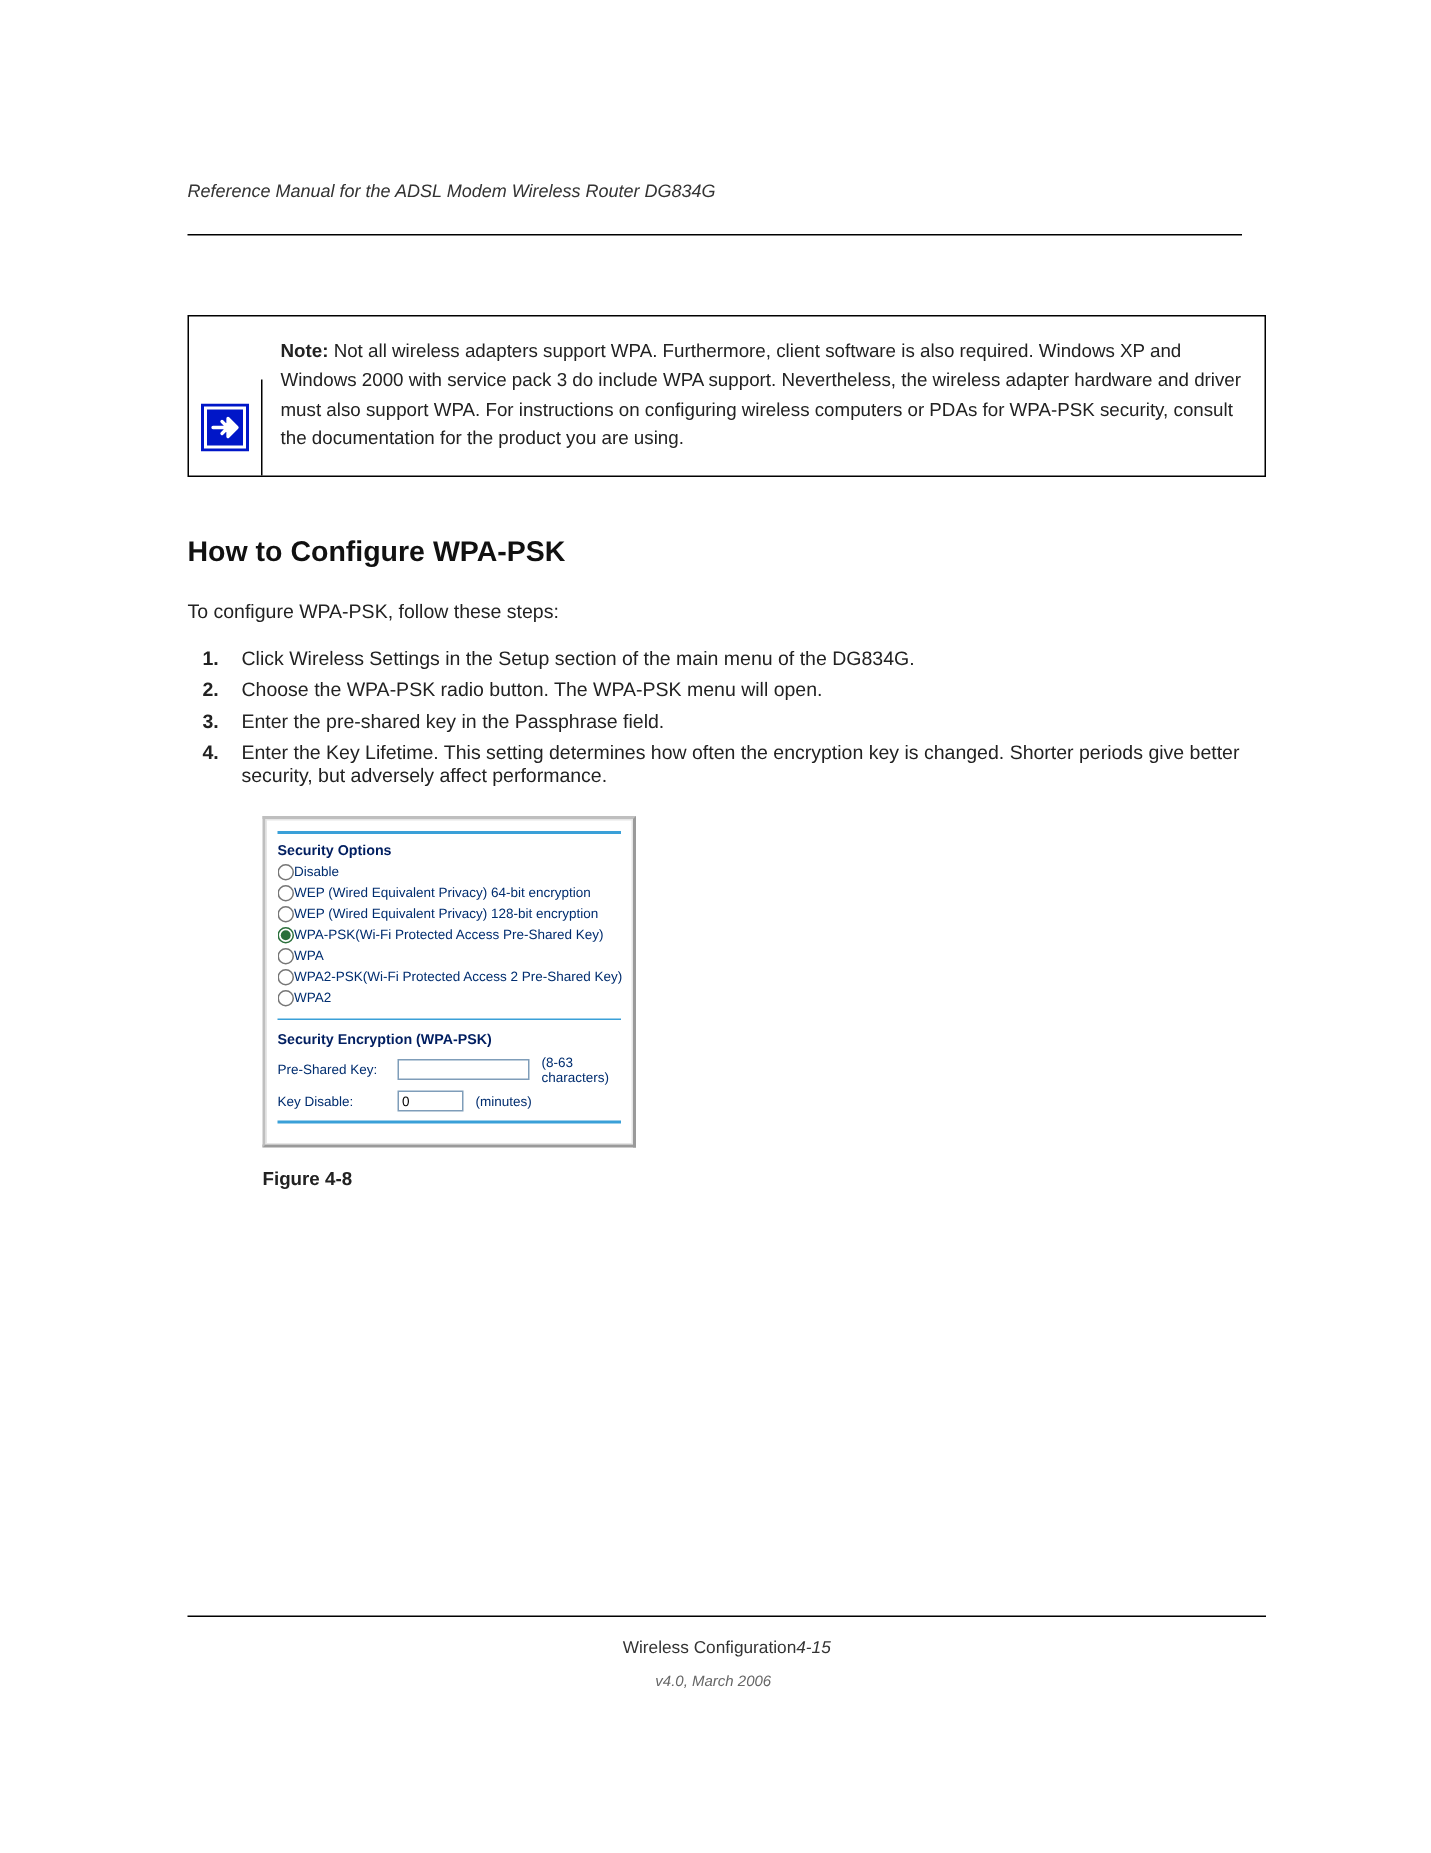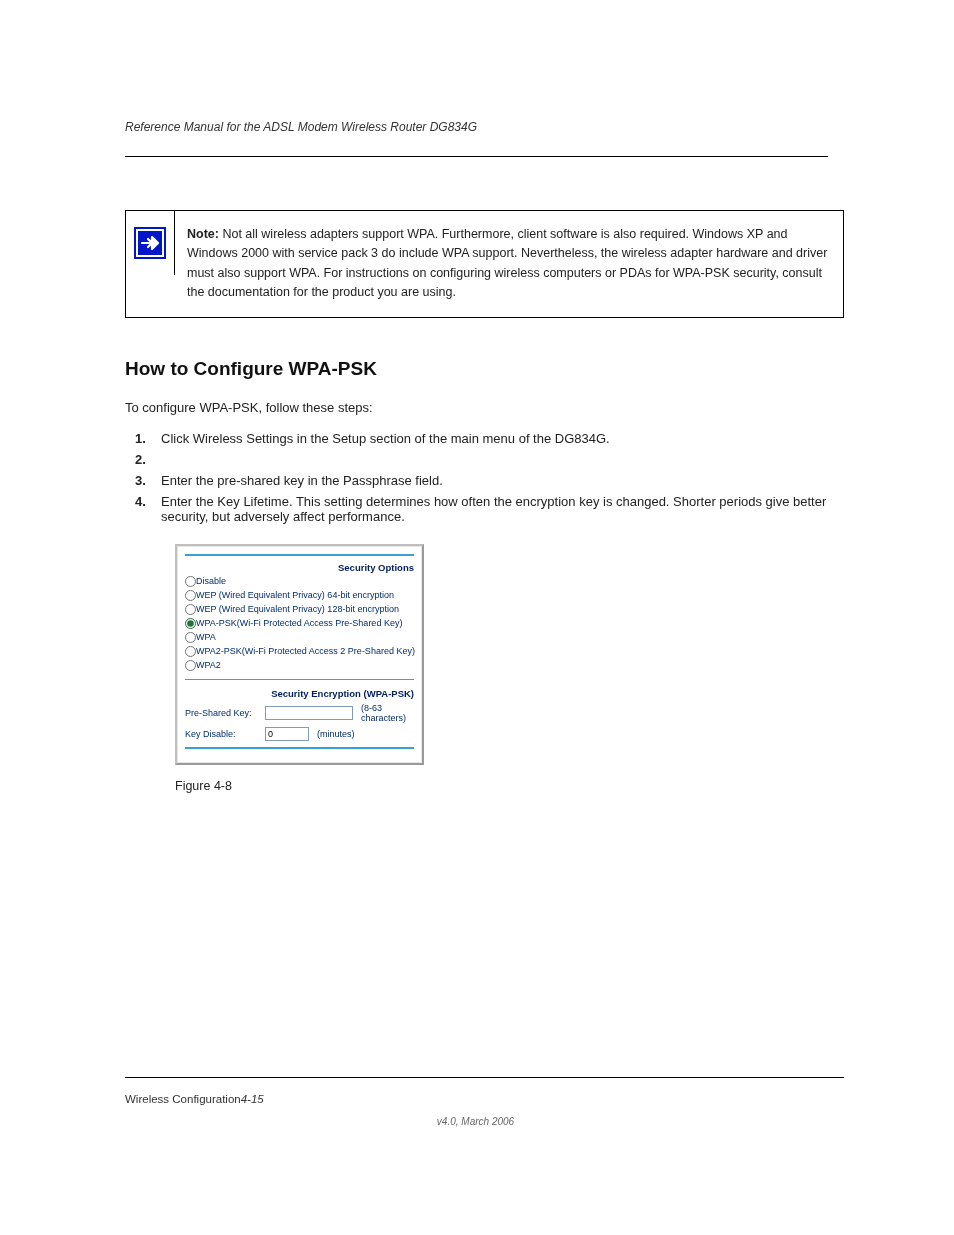--- a/index.html
+++ b/index.html
@@ -31,21 +31,21 @@
   }
   .header-line {
     margin-top: 22px;
     border-top: 1px solid #000;
   }
   .content {
     margin-top: 90px;
   }
   .note-box {
     display: flex;
-    align-items: flex-start;
+    align-items: flex-end;
     border: 1px solid #000;
     margin-bottom: 40px;
   }
   .note-icon-cell {
     width: 56px;
     border-right: 1px solid #000;
     display: flex;
     align-items: center;
     justify-content: center;
     padding: 16px 8px;
@@ -77,21 +77,20 @@
     box-shadow: inset 0 0 0 1px #e6e6e6;
   }
   .dlg-inner { padding: 6px 8px 8px 8px; }
   .dlg .rule { height: 2px; background: #3aa0d8; margin: 2px 0 6px 0; }
   .dlg .rule-thin { height: 1px; background: #3aa0d8; margin: 8px 0; }
   .dlg-heading {
     font-weight: bold;
     color: #001e60;
     font-size: 9.5px;
     margin-bottom: 3px;
-    text-align: right;
   }
   .radio-row {
     display: flex;
     align-items: center;
     margin: 3px 0;
     gap: 0;
     white-space: nowrap;
   }
   .radio-row input[type=radio] {
     width: 11px; height: 11px; margin: 0;
@@ -105,30 +104,30 @@
     border: 1px solid #7f9db9;
     background: #fff;
     color: #000;
   }
   .dlg .psk-input { width: 82px; }
   .dlg .life-input { width: 38px; }
   .dlg .suffix { color: #002d6f; }
   .fig-caption {
     margin: 14px 0 4px 50px;
     font-size: 12.5px;
-    font-weight: normal;
+    font-weight: bold;
   }
   .footer {
     position: absolute;
     left: 125px; right: 110px; bottom: 130px;
   }
   .footer-line { border-top: 1px solid #000; height: 0; }
   .footer-row {
     display: flex;
-    justify-content: flex-start;
+    justify-content: center;
     font-size: 11.5px;
     margin-top: 15px;
     color: #333;
   }
   .footer-row .left  { }
   .footer-row .right { font-style: italic; }
   .version {
     position: absolute;
     left: 125px; right: 128px; bottom: 108px;
     text-align: center;
@@ -168,20 +167,21 @@
 
     <p style="margin:0 0 16px 0;">To configure WPA-PSK, follow these steps:</p>
 
     <div style="margin-left:10px;">
       <div style="display:flex; gap:10px; margin:6px 0;">
         <span style="font-weight:bold; min-width:16px;">1.</span>
         <span>Click Wireless Settings in the Setup section of the main menu of the DG834G.</span>
       </div>
       <div style="display:flex; gap:10px; margin:6px 0;">
         <span style="font-weight:bold; min-width:16px;">2.</span>
+        <span>Choose the WPA-PSK radio button. The WPA-PSK menu will open.</span>
       </div>
       <div style="display:flex; gap:10px; margin:6px 0;">
         <span style="font-weight:bold; min-width:16px;">3.</span>
         <span>Enter the pre-shared key in the Passphrase field.</span>
       </div>
       <div style="display:flex; gap:10px; margin:6px 0 18px 0;">
         <span style="font-weight:bold; min-width:16px;">4.</span>
         <span>Enter the Key Lifetime. This setting determines how often the encryption key is changed. Shorter periods give better security, but adversely affect performance.</span>
       </div>
     </div>

